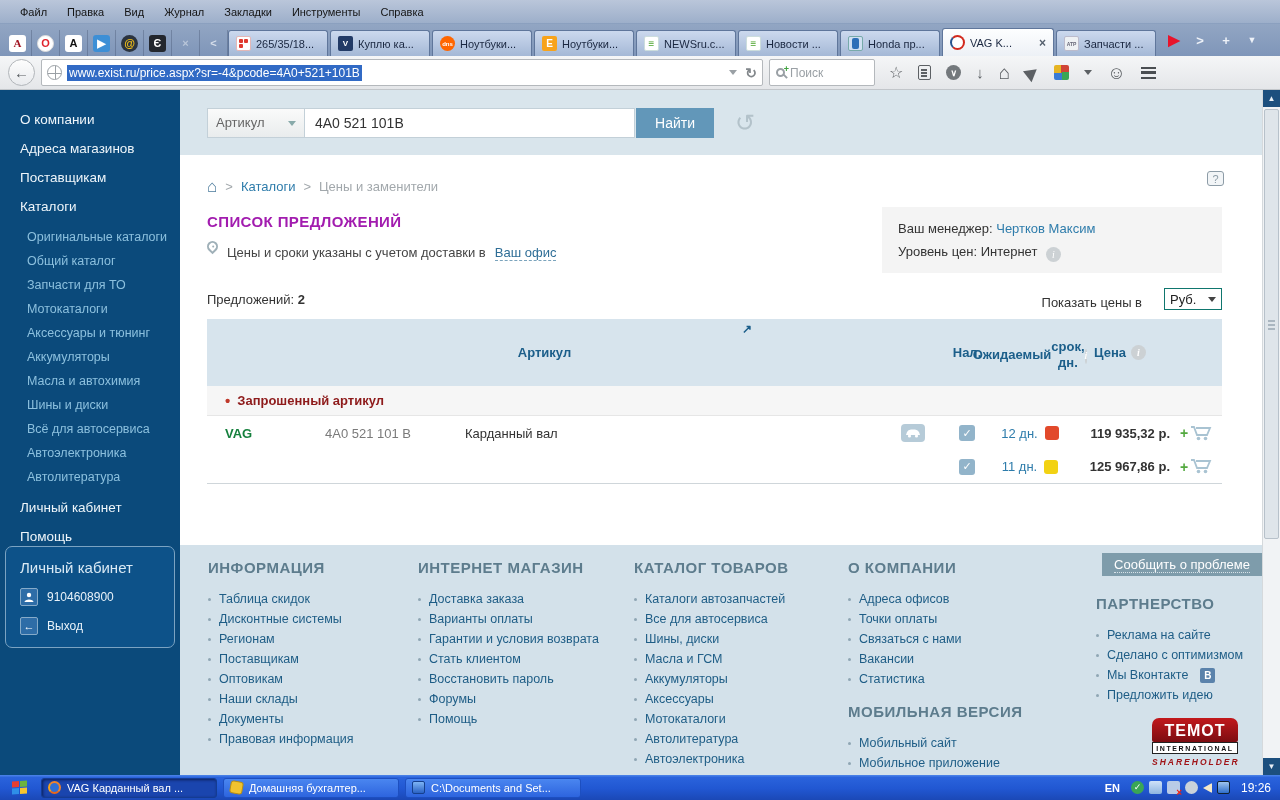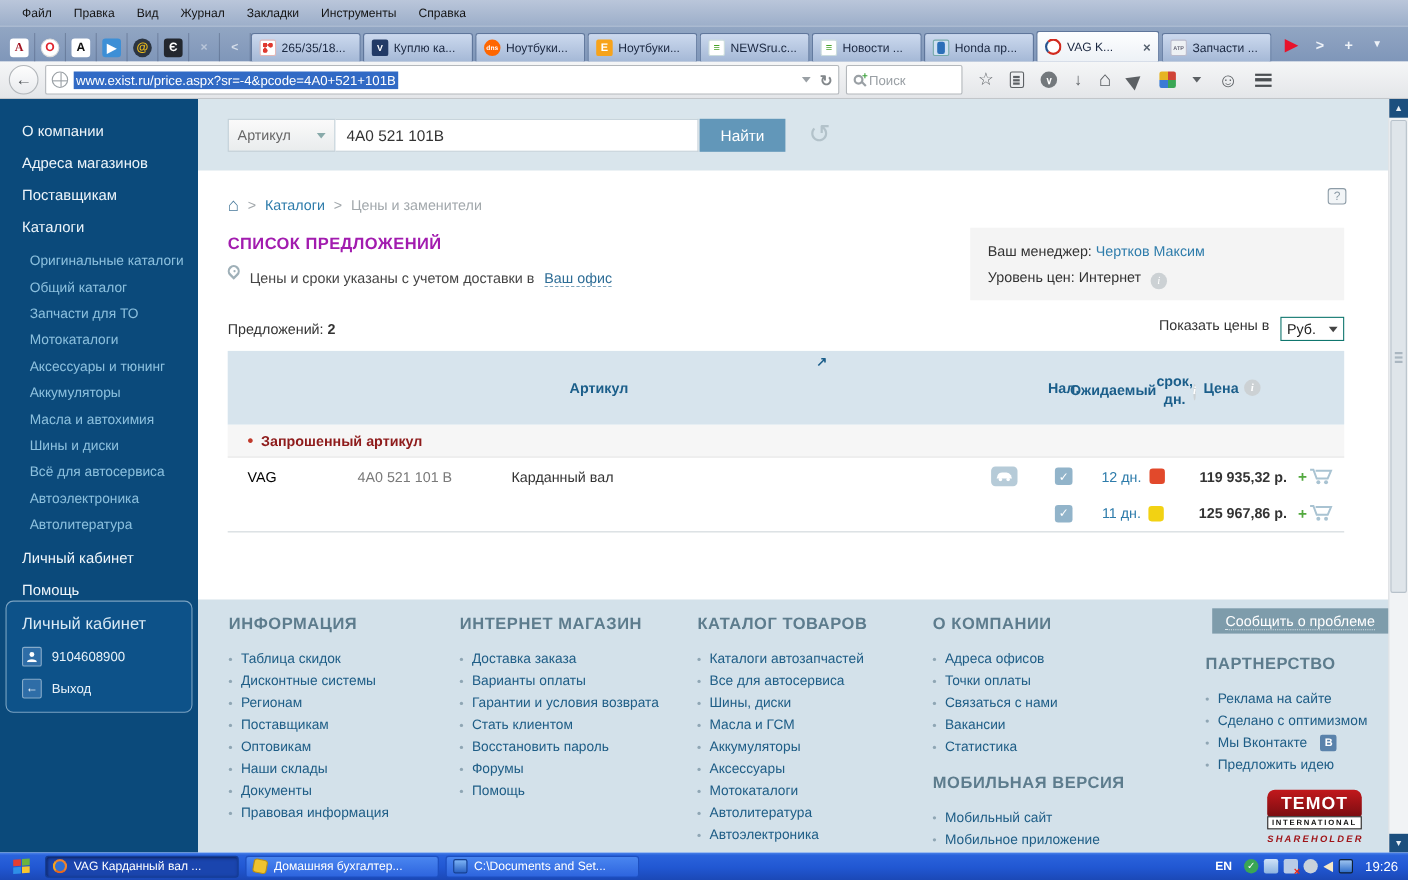--- a/index.html
+++ b/index.html
@@ -93,40 +93,40 @@
 .page-title{margin-top:19px;font-size:15px;font-weight:bold;color:#a21caf;letter-spacing:.4px}
 .loc-line{margin-top:15px;display:flex;align-items:flex-start;gap:9px;font-size:13px;color:#454545}
 .pin{width:11px;height:11px;border:2px solid #9fb0b8;border-radius:50% 50% 50% 0;transform:rotate(-45deg);position:relative;flex:none;margin-top:-4px}
 .pin:after{content:"";position:absolute;left:2.5px;top:2.5px;width:2px;height:2px;background:#9fb0b8;border-radius:50%}
 .office-link{color:#2e6d96;border-bottom:1px dashed #7ba4bd;text-decoration:none}
 .manager-box{position:absolute;right:40px;top:52px;width:340px;background:#f4f4f4;padding:10px 16px;font-size:13px;line-height:23px;color:#333}
 .mgr-link{color:#2e7cab;text-decoration:none}
 .info-i{display:inline-flex;width:15px;height:15px;border-radius:50%;background:#ccd1d4;color:#fff;font-size:10px;font-style:italic;font-family:"Liberation Serif",serif;align-items:center;justify-content:center;vertical-align:-2px;margin-left:5px}
 .meta-row{margin-top:27px;display:flex;justify-content:space-between;align-items:center;padding-right:40px;font-size:13px;color:#333}
 .offers-count{font-weight:bold}
-.cur-wrap{display:flex;align-items:flex-start;gap:10px}
+.cur-wrap{display:flex;align-items:flex-end;gap:22px}
 .cur-select{width:58px;height:22px;border:1px solid #0f766e;background:#fff;display:flex;align-items:center;justify-content:space-between;padding:0 5px;font-size:13px;color:#222}
 .cur-caret{width:0;height:0;border-left:4px solid transparent;border-right:4px solid transparent;border-top:5px solid #444}
 
 .offers-table{margin-top:9px;width:1015px;font-size:13px}
 .thead{display:flex;background:#d7e4ed;height:67px;position:relative}
 .th{display:flex;align-items:center;justify-content:center;color:#1b5e8a;font-weight:bold;text-align:center}
 .th-article{flex:1;position:relative}
 .sort-arrow{position:absolute;right:130px;top:3px;color:#1b5e8a;font-size:12px;font-weight:bold}
 .th-car{width:62px}
 .th-nal{width:46px}
 .th-srok{width:80px;flex-direction:row;line-height:16px;padding-top:4px}
 .th-cena{width:100px}
 .th-cart{width:52px}
 .section-row{height:30px;background:#f6f6f6;border-bottom:1px solid #e6e6e6;display:flex;align-items:center;padding-left:18px;color:#8e1b1b;font-weight:bold}
 .section-row .bullet{color:#c0392b;margin-right:7px;font-size:15px}
 .trow{display:flex;align-items:center;height:34px}
 .trow.last{border-bottom:1px solid #cfd6da}
 .td{display:flex;align-items:center}
-.td-brand{width:118px;padding-left:18px;font-weight:normal;color:#000000}
+.td-brand{width:118px;padding-left:18px;font-weight:bold;color:#15803d}
 .td-code{width:140px;color:#7a7a7a}
 .td-name{flex:1;color:#333}
 .td-car{width:62px;justify-content:center}
 .car-badge{width:24px;height:18px;background:#b6cbd8;border-radius:4px;display:flex;align-items:center;justify-content:center}
 .td-nal{width:46px;justify-content:center}
 .chk{width:16px;height:16px;background:#92b4ca;border-radius:3px;color:#fff;font-size:11px;display:flex;align-items:center;justify-content:center}
 .td-srok{width:80px;justify-content:center;gap:7px;color:#2e7cab}
 .ind-sq{width:14px;height:14px;border-radius:3px}
 .td-cena{width:100px;justify-content:flex-end;font-weight:bold;color:#333;white-space:nowrap}
 .td-cart{width:52px;justify-content:center;gap:2px}

